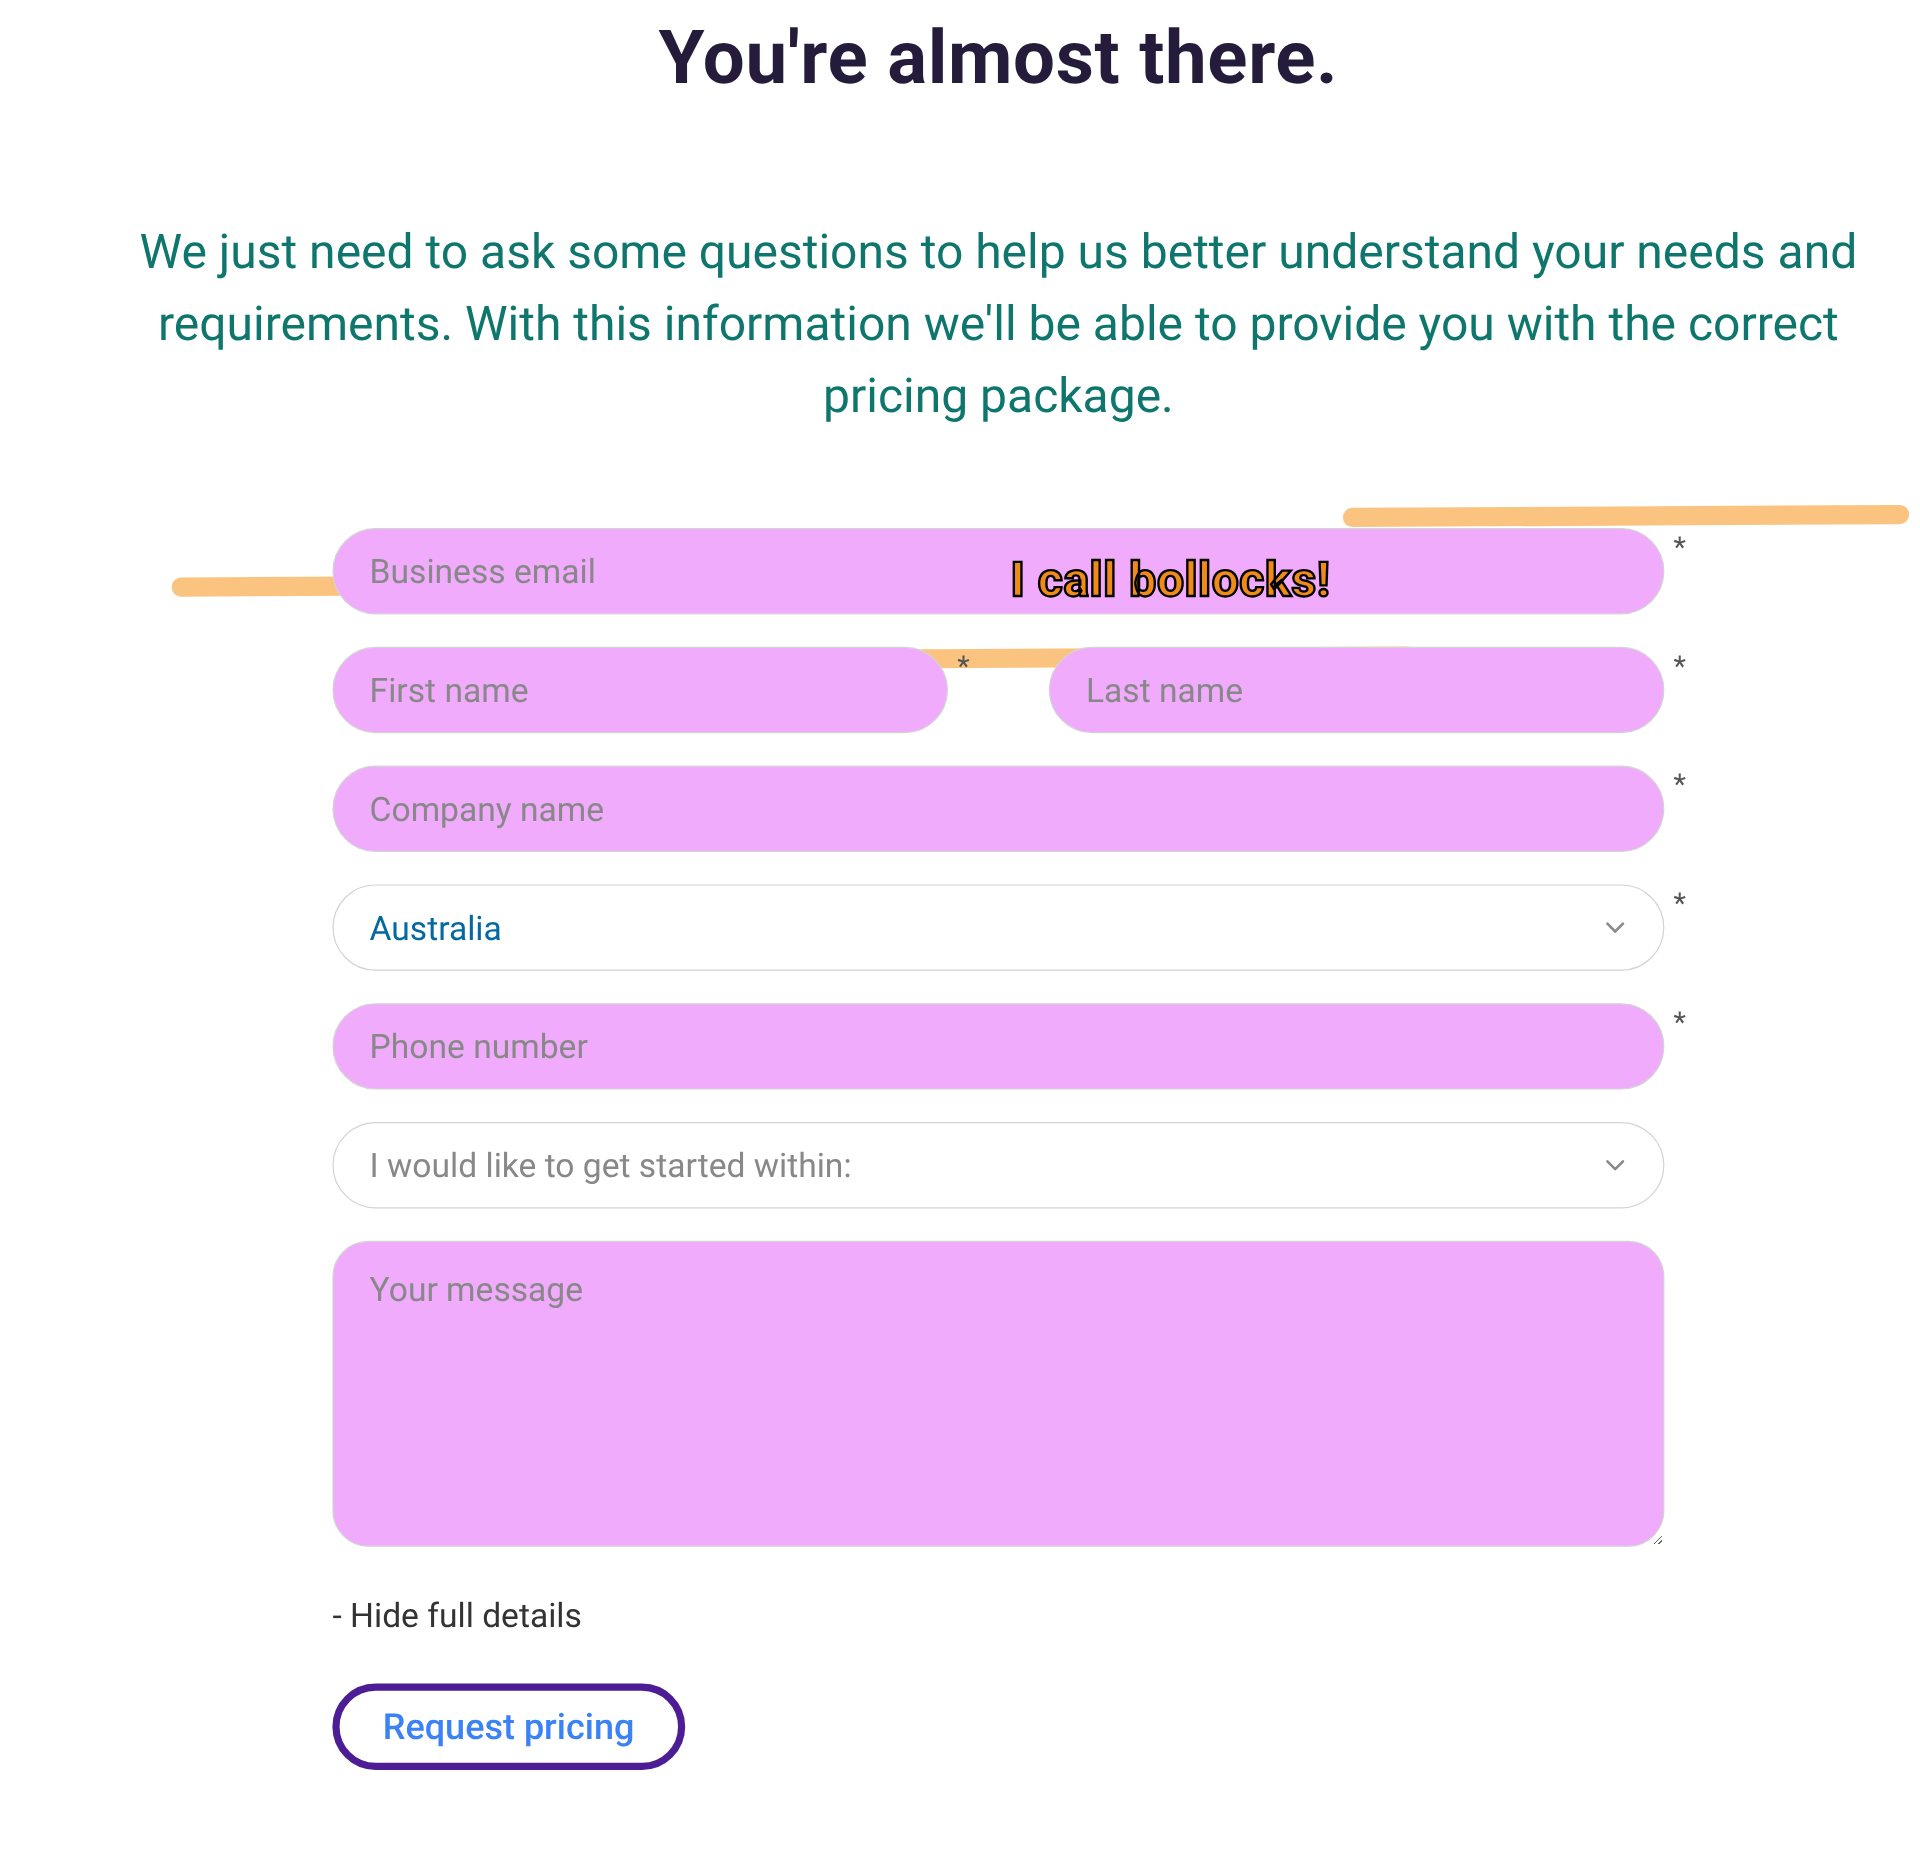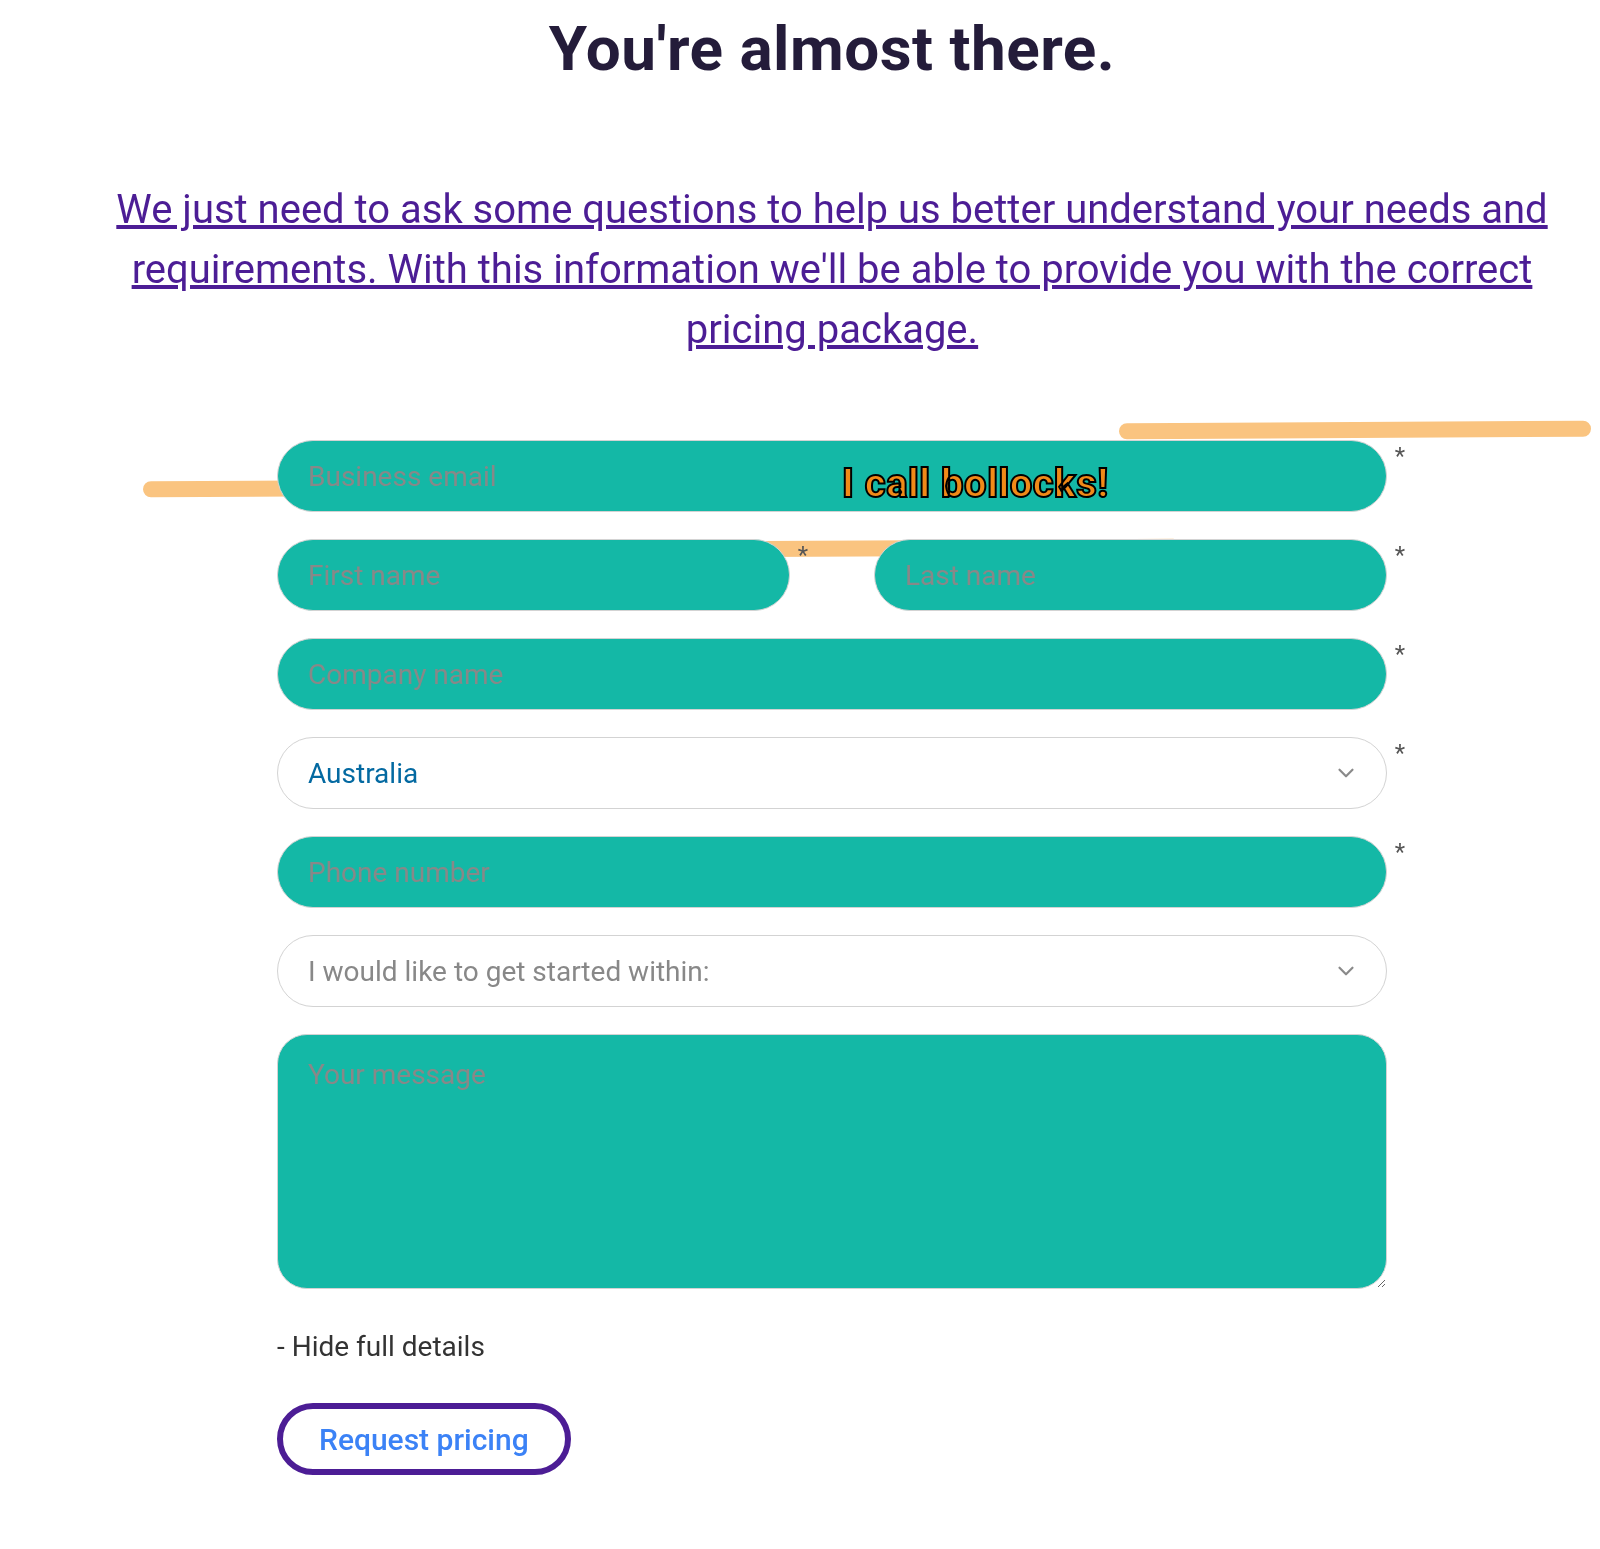--- a/index.html
+++ b/index.html
@@ -26,26 +26,25 @@
     margin: 0 auto 95px auto;
   }
   .intro-wrap {
     position: relative;
     margin: 0 auto;
     width: 1490px;
   }
   .intro {
     font-size: 40px;
     line-height: 1.5;
-    color: #4c1d95;
+    color: #0f766e;
     text-align: center;
     font-weight: 400;
     position: relative;
     z-index: 1;
-    text-decoration: underline;
   }
   .ul {
     position: absolute;
     height: 16px;
     background: #fac480;
     border-radius: 10px;
     z-index: 0;
     transform: rotate(-0.3deg);
   }
   .form {
@@ -63,21 +62,21 @@
     color: #555;
   }
   .field, .select-field, .textarea-field {
     width: 100%;
     height: 72px;
     border: 1px solid #d3d3d3;
     border-radius: 36px;
     padding: 0 30px;
     font-size: 28px;
     color: #464646;
-    background: #14b8a6;
+    background: #f0abfc;
     font-family: inherit;
     outline: none;
   }
   .field::placeholder, .textarea-field::placeholder { color: #888; font-weight: 400; }
   .select-wrap { position: relative; }
   .select-display {
     width: 100%;
     height: 72px;
     border: 1px solid #d3d3d3;
     border-radius: 36px;

